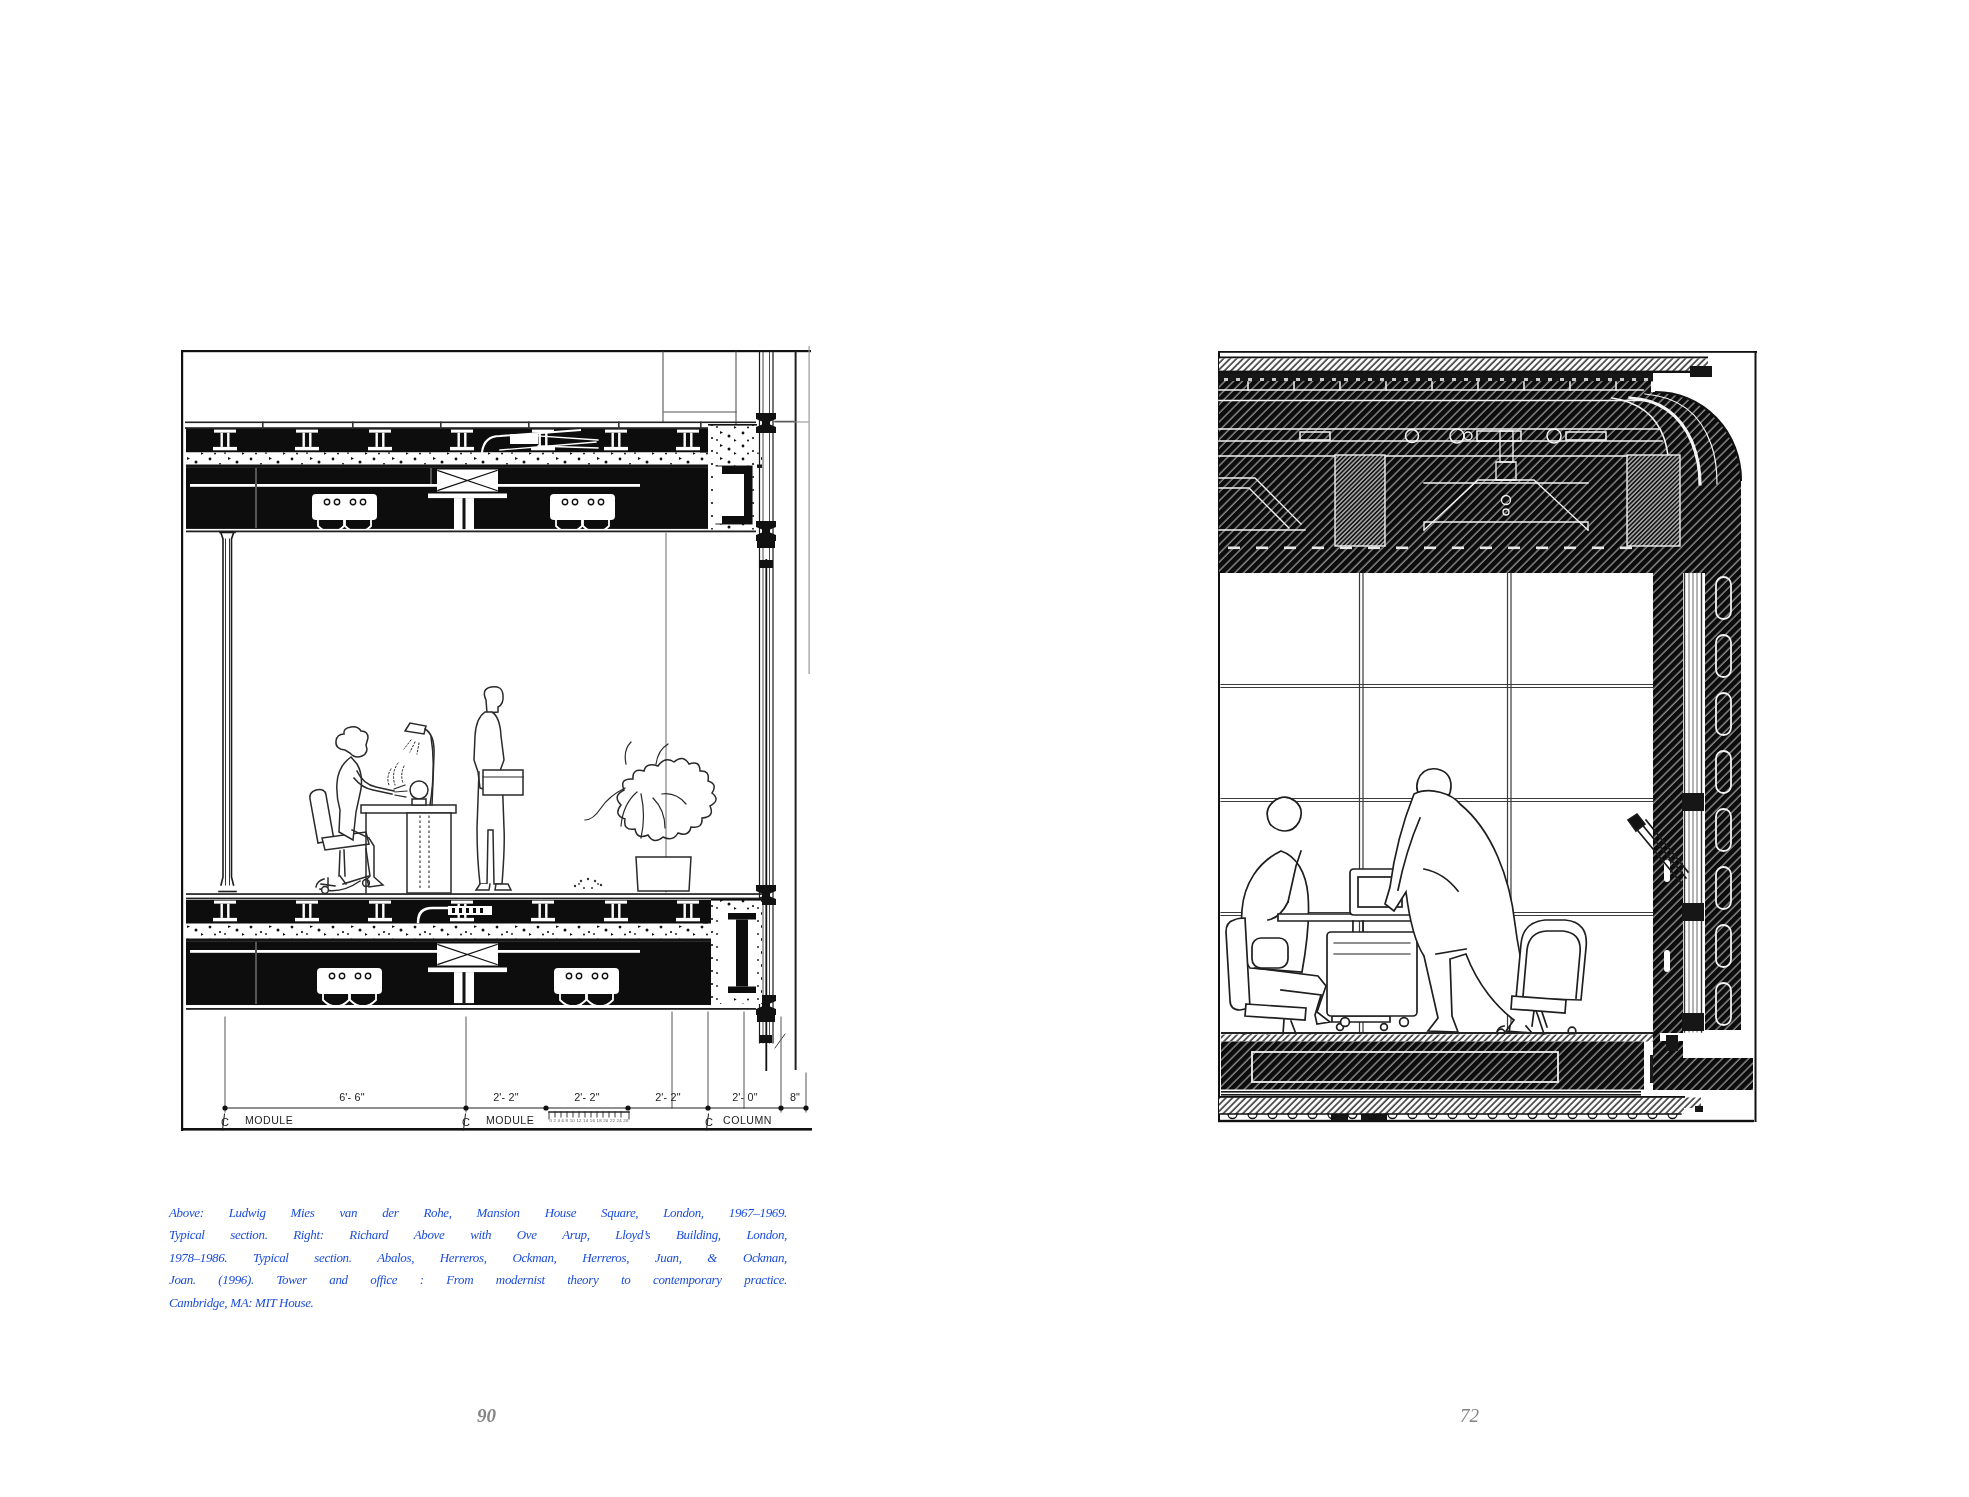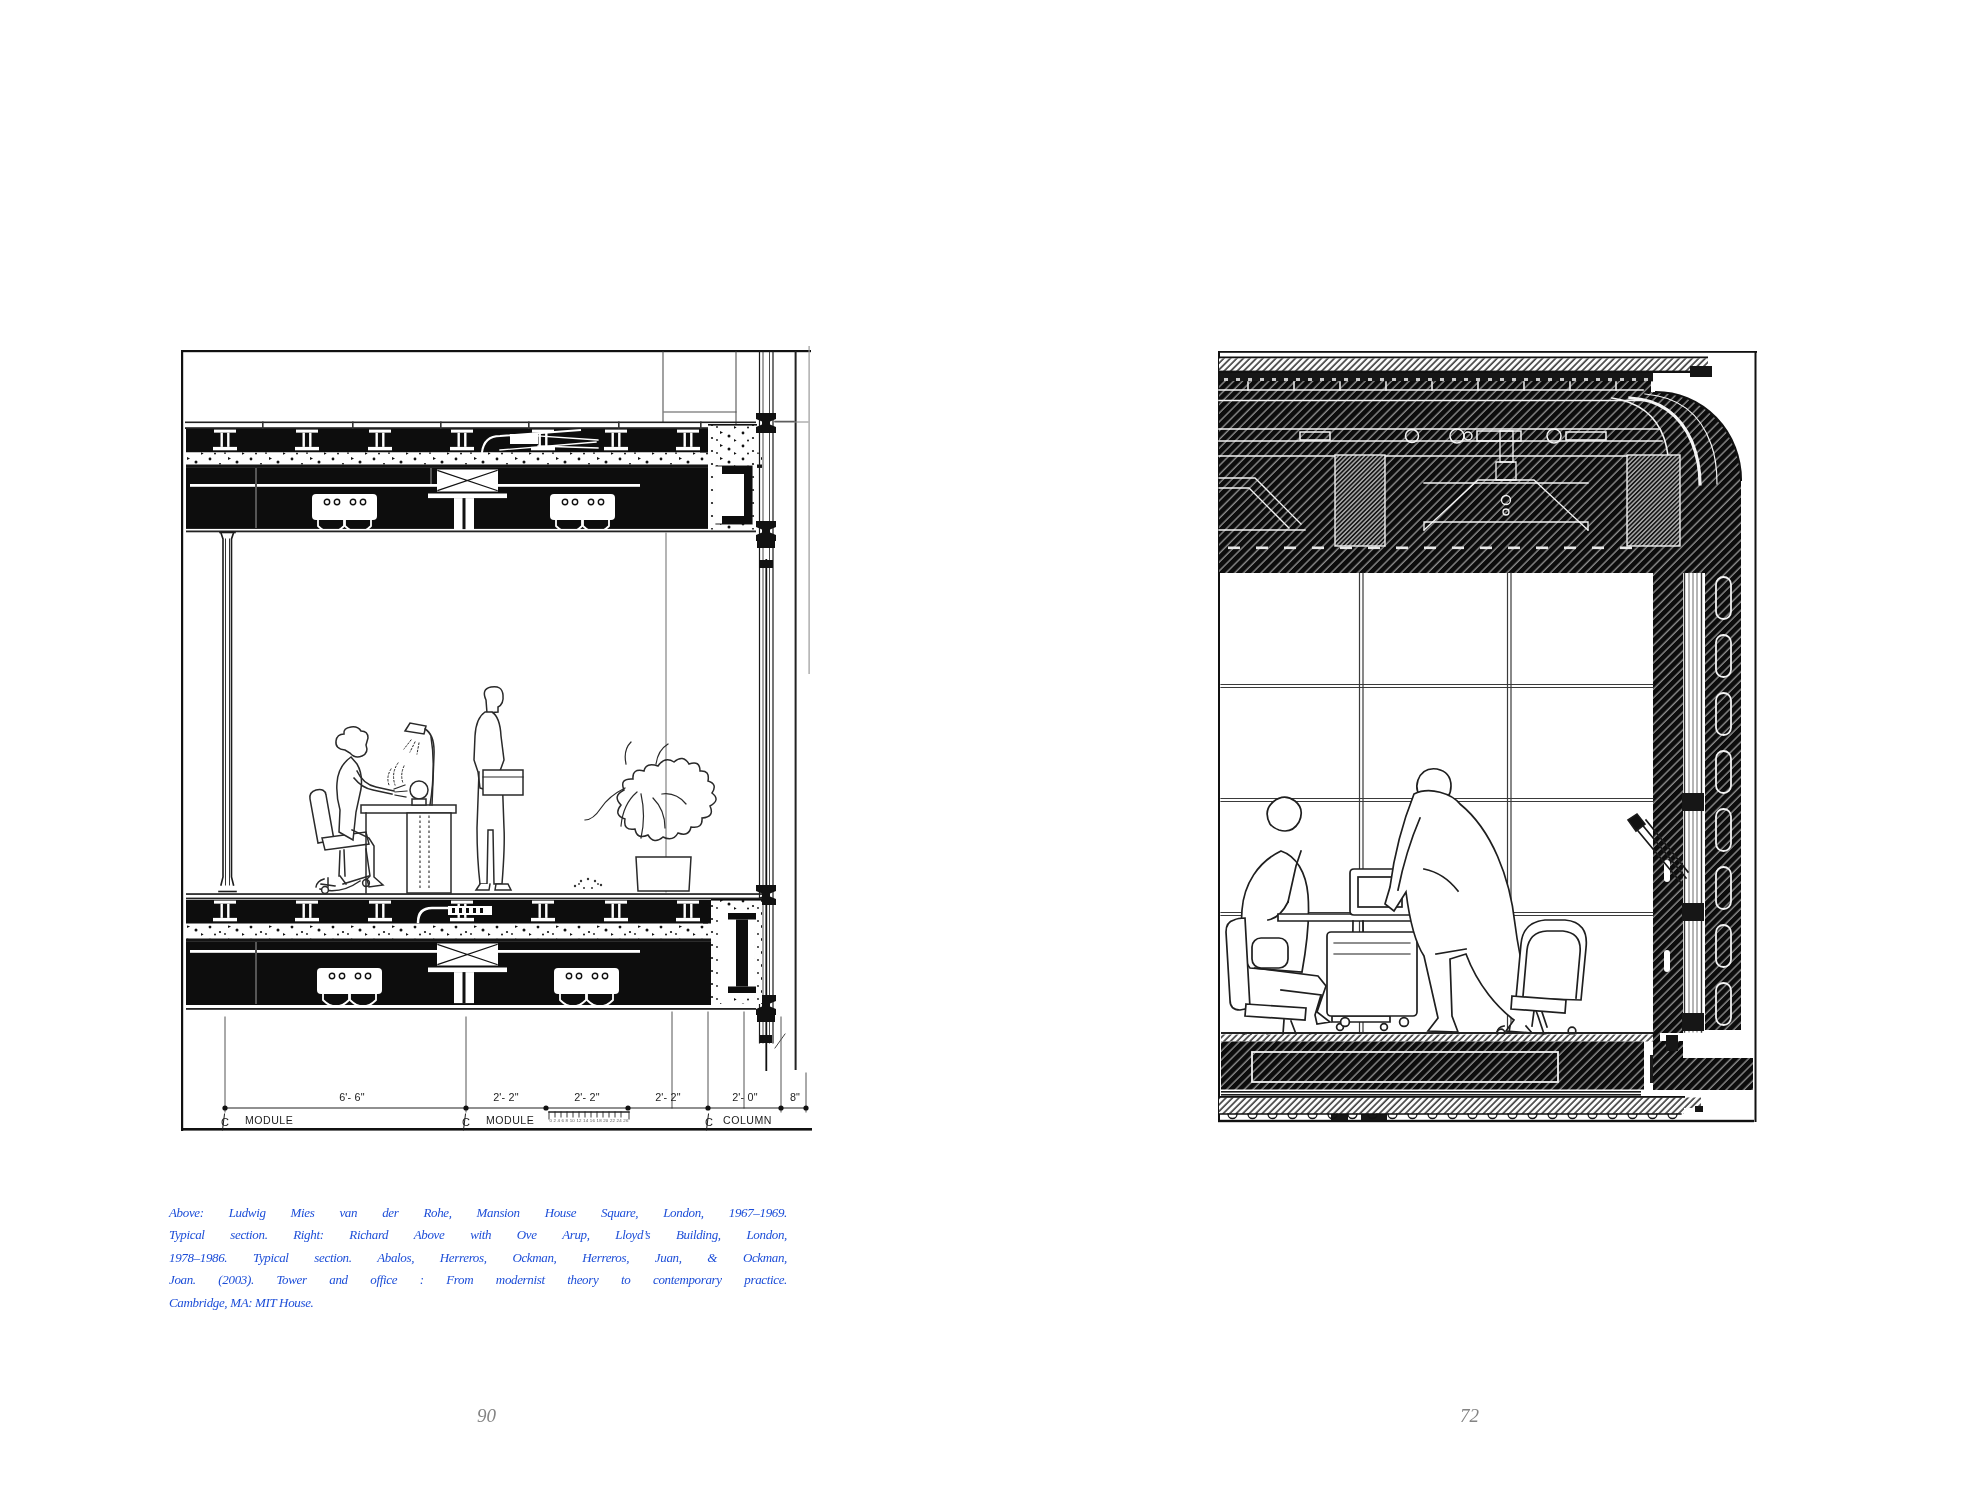--- a/index.html
+++ b/index.html
@@ -693,20 +693,20 @@
 <path d="M1228,1114 a4.5,4.5 0 0 0 9,0 M1248,1114 a4.5,4.5 0 0 0 9,0 M1268,1114 a4.5,4.5 0 0 0 9,0 M1288,1114 a4.5,4.5 0 0 0 9,0 M1308,1114 a4.5,4.5 0 0 0 9,0 M1328,1114 a4.5,4.5 0 0 0 9,0 M1348,1114 a4.5,4.5 0 0 0 9,0 M1368,1114 a4.5,4.5 0 0 0 9,0 M1388,1114 a4.5,4.5 0 0 0 9,0 M1408,1114 a4.5,4.5 0 0 0 9,0 M1428,1114 a4.5,4.5 0 0 0 9,0 M1448,1114 a4.5,4.5 0 0 0 9,0 M1468,1114 a4.5,4.5 0 0 0 9,0 M1488,1114 a4.5,4.5 0 0 0 9,0 M1508,1114 a4.5,4.5 0 0 0 9,0 M1528,1114 a4.5,4.5 0 0 0 9,0 M1548,1114 a4.5,4.5 0 0 0 9,0 M1568,1114 a4.5,4.5 0 0 0 9,0 M1588,1114 a4.5,4.5 0 0 0 9,0 M1608,1114 a4.5,4.5 0 0 0 9,0 M1628,1114 a4.5,4.5 0 0 0 9,0 M1648,1114 a4.5,4.5 0 0 0 9,0 M1668,1114 a4.5,4.5 0 0 0 9,0"></path>
 </g>
 </g>
 </g>
 </svg>
 
 <div class="cap">
 <div class="jl">Above: Ludwig Mies van der Rohe, Mansion House Square, London, 1967–1969.</div>
 <div class="jl">Typical section. Right: Richard Above with Ove Arup, Lloyd’s Building, London,</div>
 <div class="jl">1978–1986. Typical section. Abalos, Herreros, Ockman, Herreros, Juan, &amp; Ockman,</div>
-<div class="jl">Joan. (2003). Tower and office : From modernist theory to contemporary practice.</div>
+<div class="jl">Joan. (1996). Tower and office : From modernist theory to contemporary practice.</div>
 <div>Cambridge, MA: MIT House.</div>
 </div>
 
-<div class="pn" style="left:477px;top:1405px;">90</div>
+<div class="pn" style="left:477px;top:1405px;font-weight:bold;">90</div>
 
 <div class="pn" style="left:1460px;top:1405px;">72</div>
 </div>
 
 </body></html>

